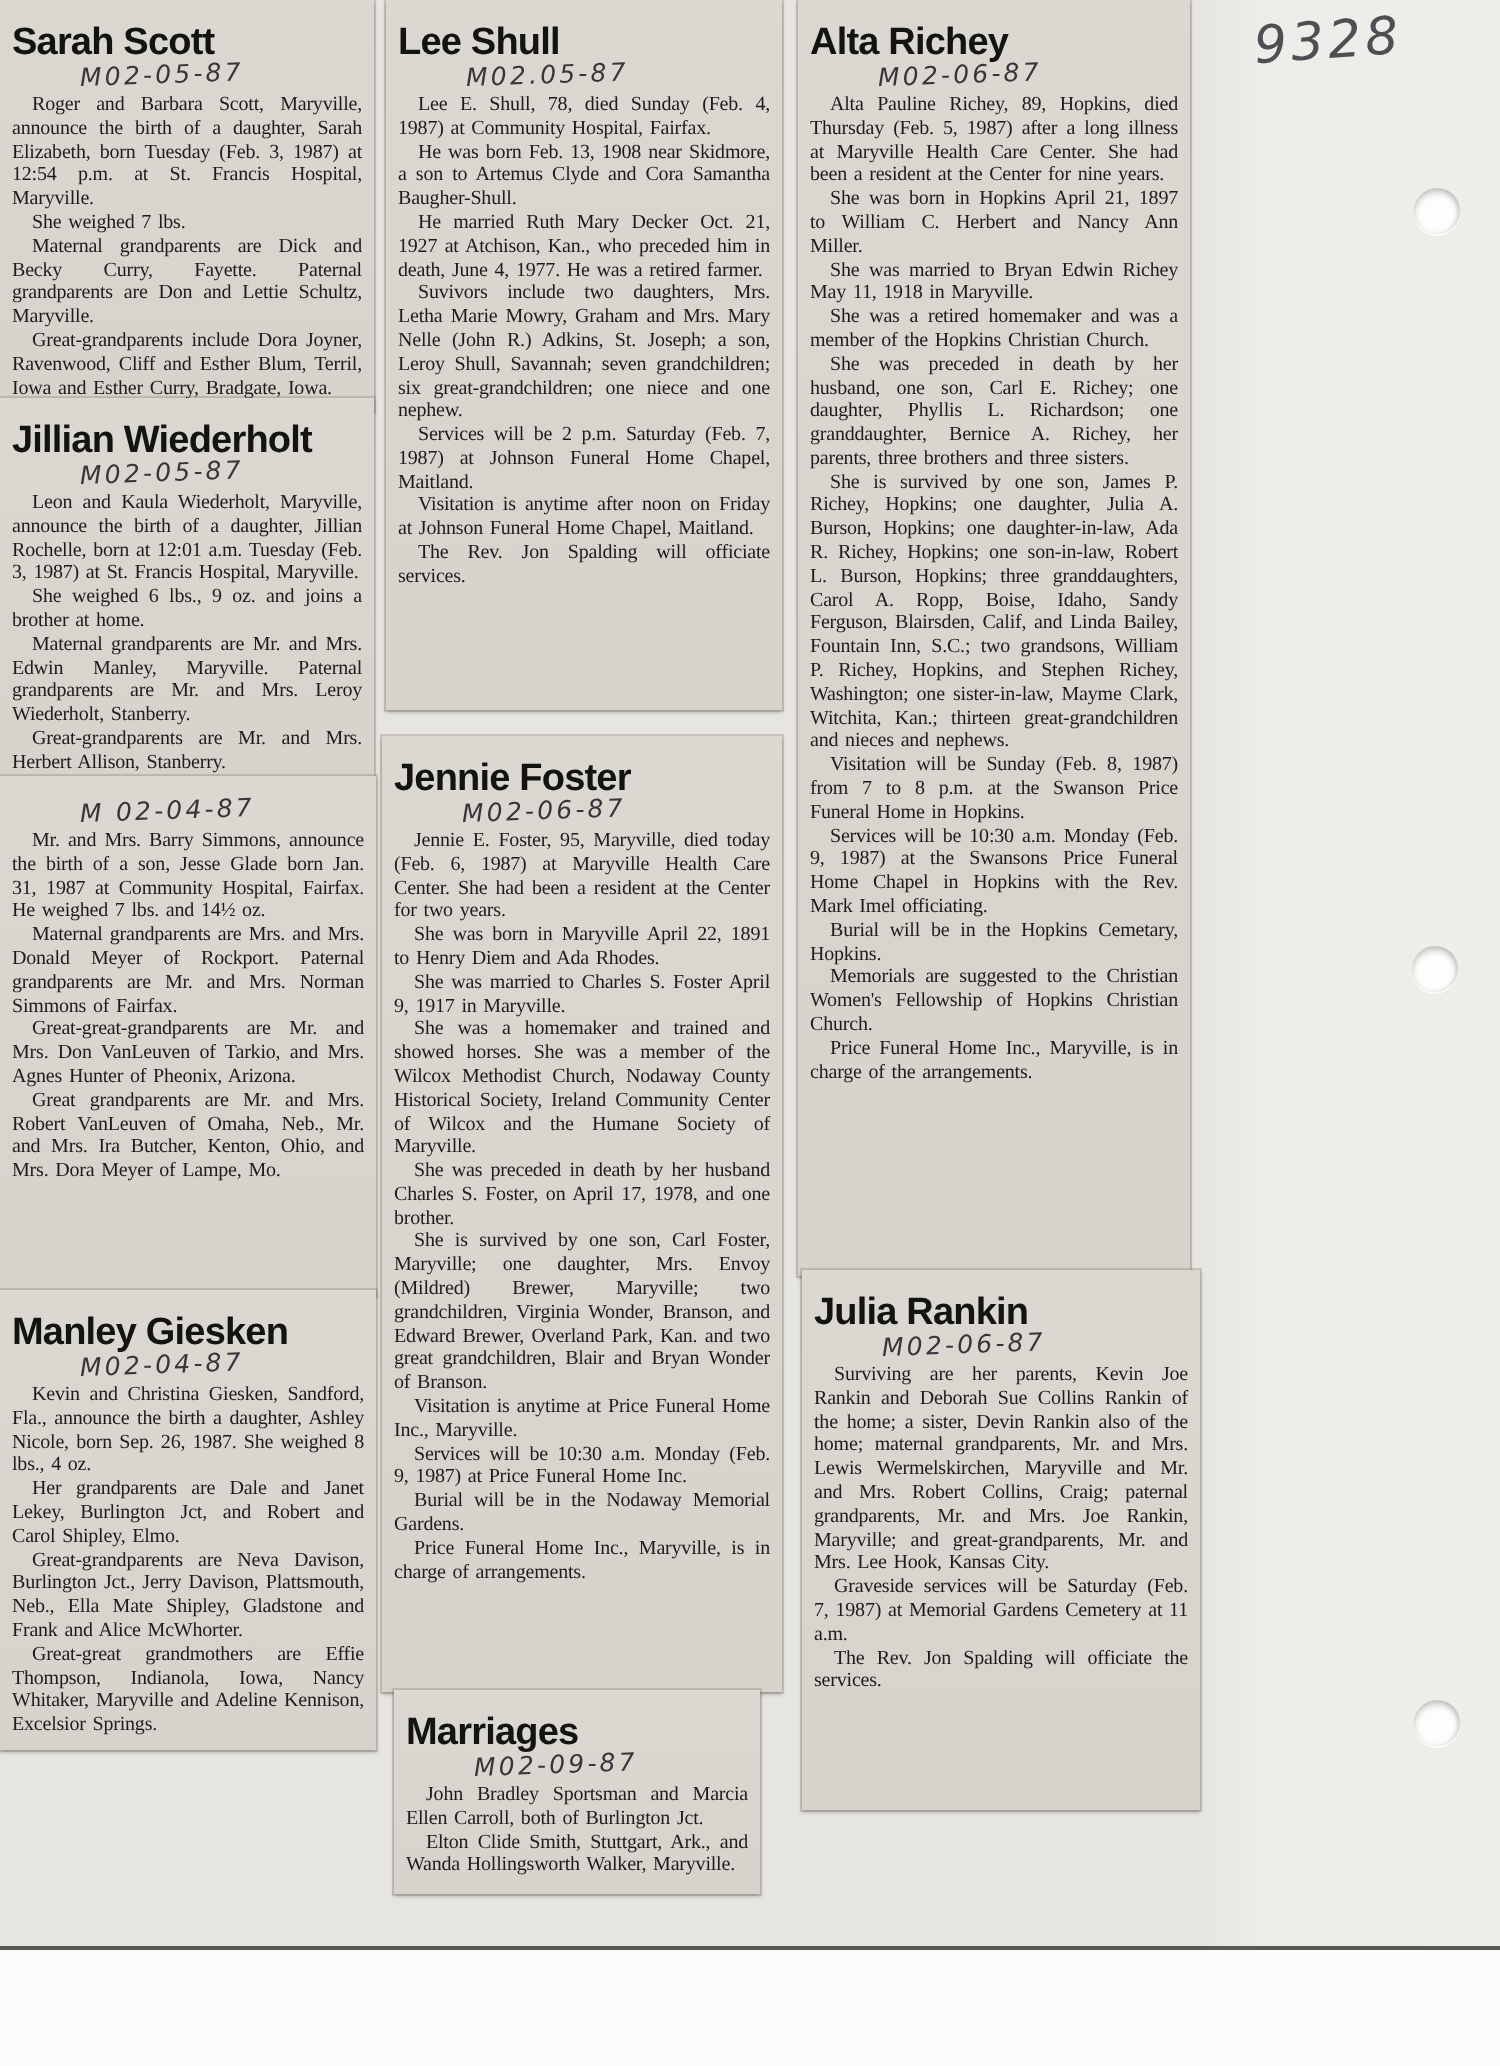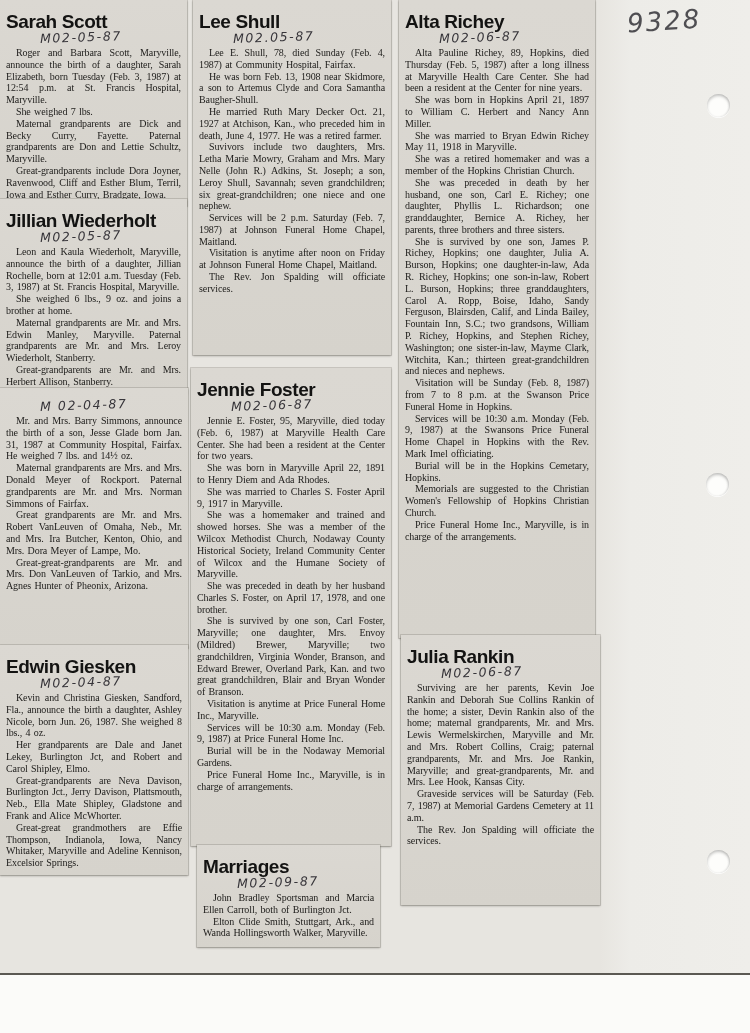--- a/index.html
+++ b/index.html
@@ -85,30 +85,30 @@
         <p>Maternal grandparents are Mr. and Mrs. Edwin Manley, Maryville. Paternal grandparents are Mr. and Mrs. Leroy Wiederholt, Stanberry.</p>
         <p>Great-grandparents are Mr. and Mrs. Herbert Allison, Stanberry.</p>
       </div>
   </article>
 
   <article class="clip" style="left:0; top:388px; width:188px; min-height:260px;">
     <div class="hdate">M 02-04-87</div>
     <div class="cbody">
         <p>Mr. and Mrs. Barry Simmons, announce the birth of a son, Jesse Glade born Jan. 31, 1987 at Community Hospital, Fairfax. He weighed 7 lbs. and 14½ oz.</p>
         <p>Maternal grandparents are Mrs. and Mrs. Donald Meyer of Rockport. Paternal grandparents are Mr. and Mrs. Norman Simmons of Fairfax.</p>
+        <p>Great-great-grandparents are Mr. and Mrs. Don VanLeuven of Tarkio, and Mrs. Agnes Hunter of Pheonix, Arizona.</p>
         <p>Great grandparents are Mr. and Mrs. Robert VanLeuven of Omaha, Neb., Mr. and Mrs. Ira Butcher, Kenton, Ohio, and Mrs. Dora Meyer of Lampe, Mo.</p>
-        <p>Great-great-grandparents are Mr. and Mrs. Don VanLeuven of Tarkio, and Mrs. Agnes Hunter of Pheonix, Arizona.</p>
       </div>
   </article>
 
   <article class="clip" style="left:0; top:645px; width:188px; min-height:218px;">
-    <h2 class="head">Edwin Giesken</h2>
+    <h2 class="head">Manley Giesken</h2>
     <div class="hdate">M02-04-87</div>
     <div class="cbody">
-        <p>Kevin and Christina Giesken, Sandford, Fla., announce the birth a daughter, Ashley Nicole, born Jun. 26, 1987. She weighed 8 lbs., 4 oz.</p>
+        <p>Kevin and Christina Giesken, Sandford, Fla., announce the birth a daughter, Ashley Nicole, born Sep. 26, 1987. She weighed 8 lbs., 4 oz.</p>
         <p>Her grandparents are Dale and Janet Lekey, Burlington Jct, and Robert and Carol Shipley, Elmo.</p>
         <p>Great-grandparents are Neva Davison, Burlington Jct., Jerry Davison, Plattsmouth, Neb., Ella Mate Shipley, Gladstone and Frank and Alice McWhorter.</p>
         <p>Great-great grandmothers are Effie Thompson, Indianola, Iowa, Nancy Whitaker, Maryville and Adeline Kennison, Excelsior Springs.</p>
       </div>
   </article>
 
   <article class="clip" style="left:193px; top:0; width:198px; min-height:355px;">
     <h2 class="head">Lee Shull</h2>
     <div class="hdate">M02.05-87</div>
     <div class="cbody">

